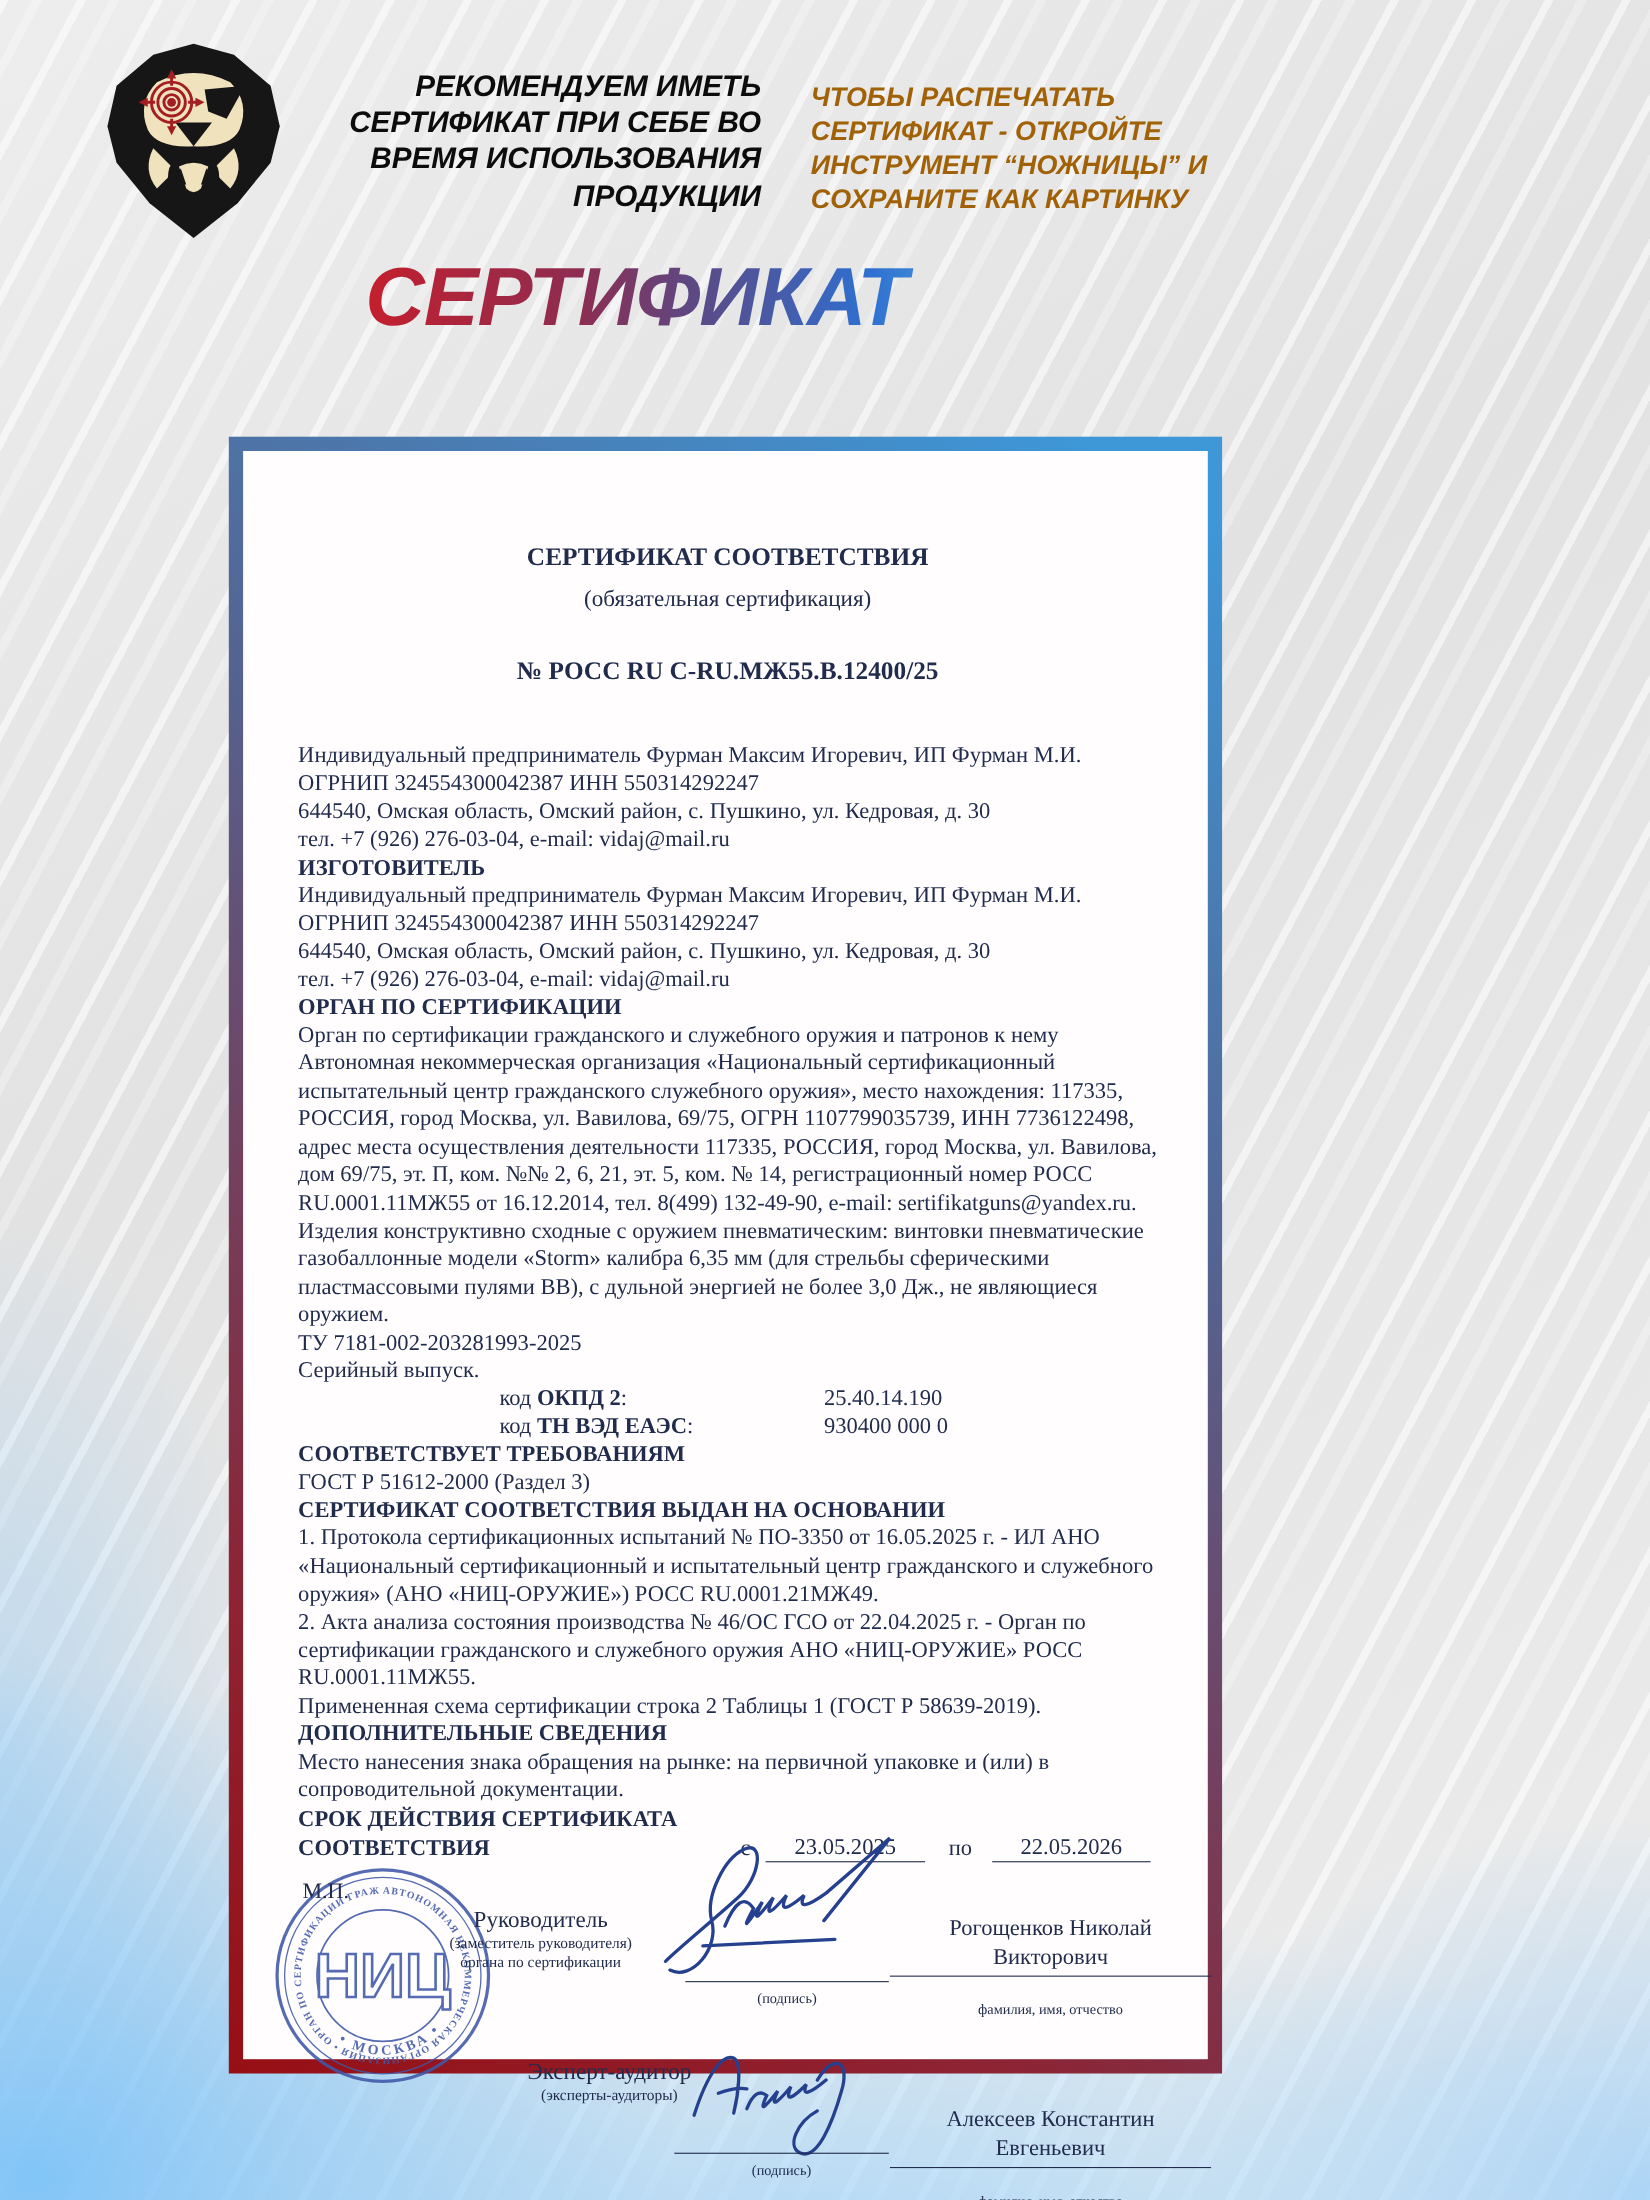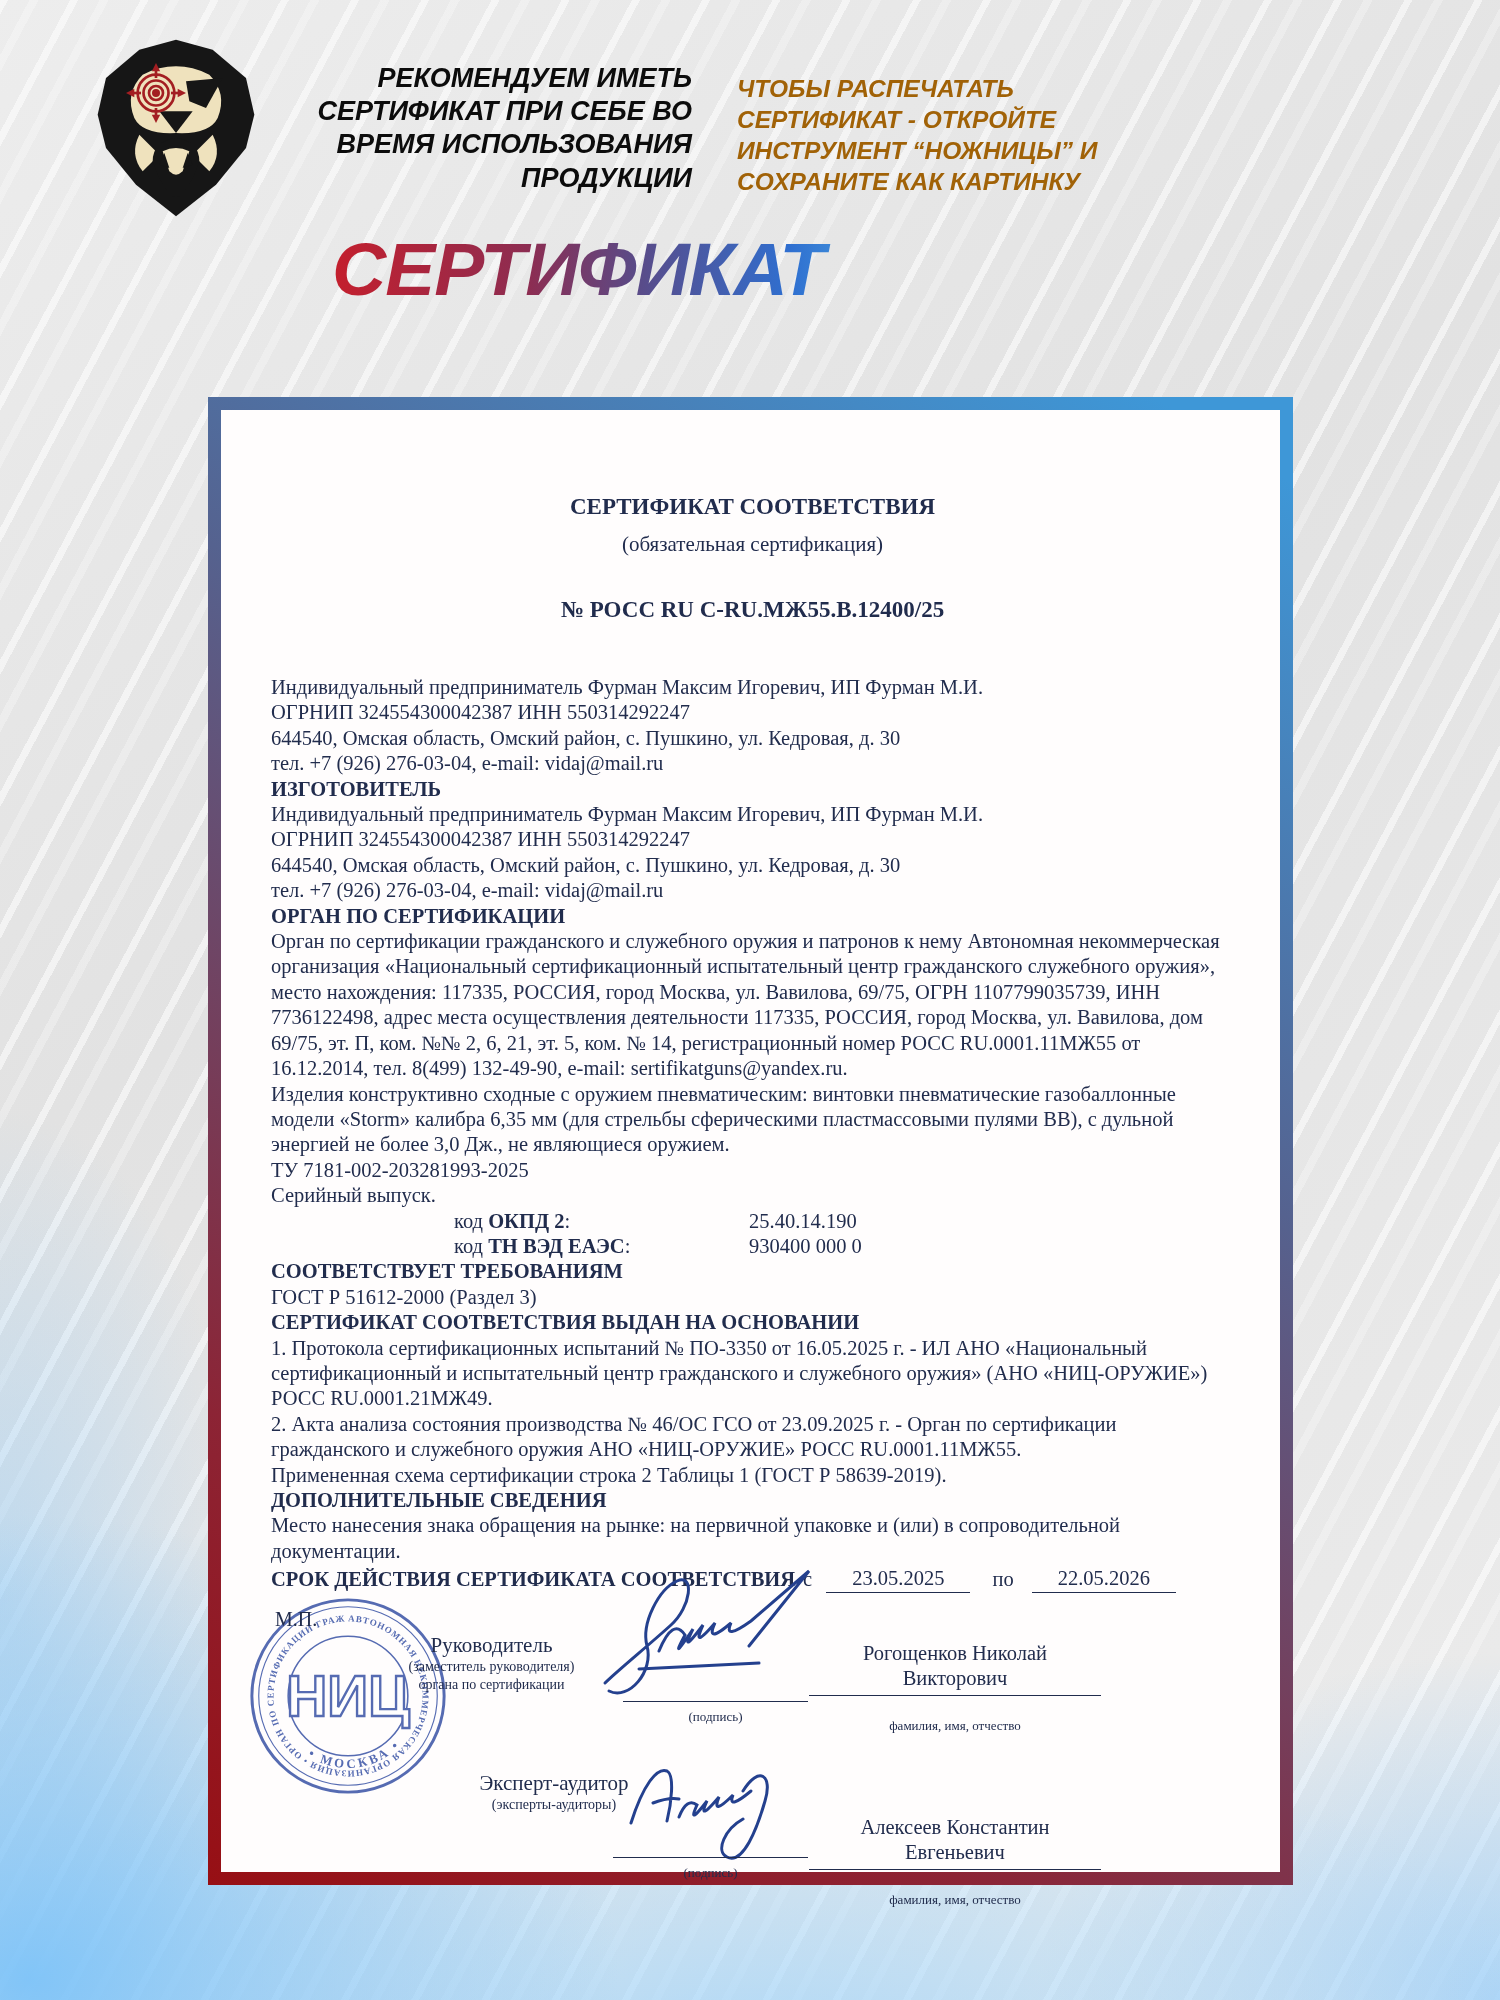--- a/index.html
+++ b/index.html
@@ -21,21 +21,21 @@
   .logo{position:absolute;left:92px;top:38px;width:168px;height:180px;}
   .note-left{position:absolute;left:290px;top:62px;width:402px;text-align:right;
     font-style:italic;font-weight:700;font-size:27px;line-height:1.23;color:#0c0c0c;}
   .note-right{position:absolute;left:737px;top:74px;width:378px;text-align:left;
     font-style:italic;font-weight:700;font-size:24.5px;line-height:1.26;color:#a16207;}
   .big-title{position:absolute;left:332px;top:226px;width:520px;
     font-size:75px;font-weight:900;font-style:italic;letter-spacing:-1px;white-space:nowrap;
     background:linear-gradient(90deg,#c41f2d 0%,#8c2d52 38%,#5b4a86 58%,#2f6fd0 88%,#3f8fda 100%);
     -webkit-background-clip:text;background-clip:text;color:transparent;}
   
-  .frame{position:absolute;left:208px;top:397px;width:1085px;height:1488px;box-sizing:border-box;
+  .frame{position:absolute;left:208px;top:397px;width:903px;height:1488px;box-sizing:border-box;
     padding:13px;background:linear-gradient(212deg,#3e97d7 4%,#55628f 38%,#8c2435 78%,#970f14 100%);}
   .paper{width:100%;height:100%;box-sizing:border-box;background:#fffdfd;
     padding:84px 46px 0 50px;font-family:"Liberation Serif",serif;color:#212c4d;}
   .doc-head{text-align:center;}
   .doc-title{font-weight:700;font-size:23px;}
   .doc-subtitle{font-size:21px;margin-top:12px;}
   .doc-number{font-weight:700;font-size:23px;margin-top:40px;}
   .body-text{margin-top:52px;font-size:20.5px;line-height:25.4px;}
   .h{font-weight:700;}
   .codes .row{display:flex;}
@@ -138,21 +138,21 @@
           <span class="lbl"><span>код </span><span class="h">ТН ВЭД ЕАЭС</span><span>:</span></span>
           <span>930400 000 0</span>
         </div>
       </div>
 
       <div class="h">СООТВЕТСТВУЕТ ТРЕБОВАНИЯМ</div>
       <div>ГОСТ Р 51612-2000 (Раздел 3)</div>
 
       <div class="h">СЕРТИФИКАТ СООТВЕТСТВИЯ ВЫДАН НА ОСНОВАНИИ</div>
       <div>1. Протокола сертификационных испытаний № ПО-3350 от 16.05.2025 г. - ИЛ АНО «Национальный сертификационный и испытательный центр гражданского и служебного оружия» (АНО «НИЦ-ОРУЖИЕ») РОСС RU.0001.21МЖ49.</div>
-      <div>2. Акта анализа состояния производства № 46/ОС ГСО от 23.09.2025 г. - Орган по сертификации гражданского и служебного оружия АНО «НИЦ-ОРУЖИЕ» РОСС RU.0001.11МЖ55.</div>
+      <div>2. Акта анализа состояния производства № 46/ОС ГСО от 22.04.2025 г. - Орган по сертификации гражданского и служебного оружия АНО «НИЦ-ОРУЖИЕ» РОСС RU.0001.11МЖ55.</div>
       <div>Примененная схема сертификации строка 2 Таблицы 1 (ГОСТ Р 58639-2019).</div>
 
       <div class="h">ДОПОЛНИТЕЛЬНЫЕ СВЕДЕНИЯ</div>
       <div>Место нанесения знака обращения на рынке: на первичной упаковке и (или) в сопроводительной документации.</div>
 
       <div class="validity">
         <span class="h">СРОК ДЕЙСТВИЯ СЕРТИФИКАТА СООТВЕТСТВИЯ</span>
         <span style="margin-left:8px;">с</span>
         <span class="date">23.05.2025</span>
         <span style="margin-left:16px;">по</span>

